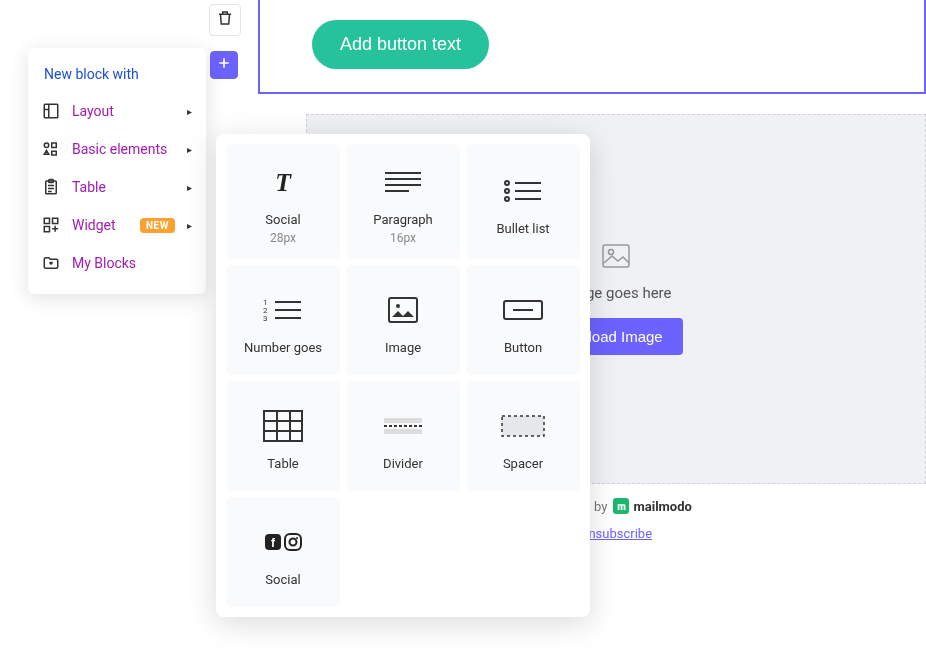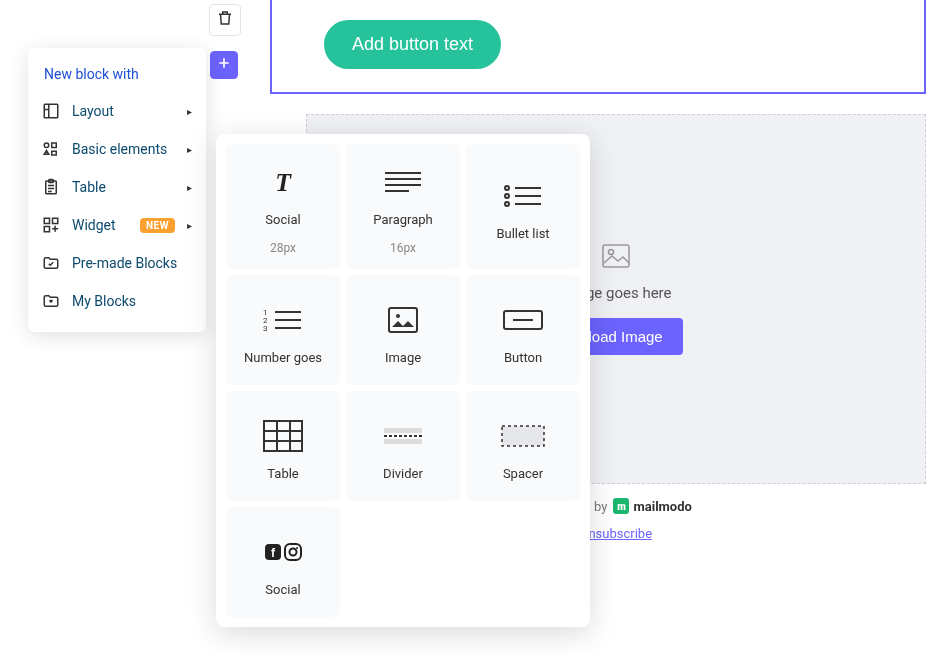--- a/index.html
+++ b/index.html
@@ -62,21 +62,21 @@
     .menu-icon {
       width: 18px;
       height: 18px;
       display: flex;
       align-items: center;
       justify-content: center;
       flex-shrink: 0;
     }
     .menu-label {
       font-size: 14px;
-      color: #0c4a6e;
+      color: #a21caf;
       flex: 1;
     }
     .menu-chevron {
       font-size: 10px;
       color: #333;
     }
     .badge-new {
       background: #fca130;
       color: #fff;
       font-size: 10px;
@@ -119,21 +119,21 @@
       margin-bottom: 10px;
     }
     .element-label {
       font-size: 13px;
       color: #333;
       text-align: center;
     }
     .element-sublabel {
       font-size: 12px;
       color: #888;
-      margin-top: 14px;
+      margin-top: 4px;
     }
 
     
     .canvas-area {
       position: absolute;
       top: 0;
       left: 258px;
       right: 0;
       bottom: 0;
     }
@@ -141,21 +141,20 @@
       position: absolute;
       top: 0;
       left: 0;
       right: 0;
       height: 94px;
       border: 2px solid #6c63ff;
       border-top: none;
       display: flex;
       align-items: flex-start;
       padding: 20px 0 0 52px;
-      margin-left: 12px;
     }
     .green-button {
       background: #26c29b;
       color: #fff;
       border: none;
       border-radius: 26px;
       padding: 14px 28px;
       font-size: 18px;
       cursor: pointer;
     }
@@ -322,29 +321,20 @@
           <rect x="14" y="3" width="7" height="7"></rect>
           <rect x="3" y="14" width="7" height="7"></rect>
           <path d="M17.5 13v8M13.5 17h8"></path>
         </svg>
     </span>
     <span class="menu-label">Widget</span>
     <span class="badge-new">NEW</span>
     <span class="menu-chevron">▸</span>
   </div>
 
-  <div class="menu-item">
-    <span class="menu-icon">
-      <svg width="18" height="18" viewBox="0 0 24 24" fill="none" stroke="#333" stroke-width="2">
-          <path d="M3 7a2 2 0 012-2h4l2 2h8a2 2 0 012 2v8a2 2 0 01-2 2H5a2 2 0 01-2-2z"></path>
-          <path d="M9 13l2 2 4-4"></path>
-        </svg>
-    </span>
-    <span class="menu-label">Pre-made Blocks</span>
-  </div>
 
   <div class="menu-item">
     <span class="menu-icon">
       <svg width="18" height="18" viewBox="0 0 24 24" fill="none" stroke="#333" stroke-width="2">
           <path d="M3 7a2 2 0 012-2h4l2 2h8a2 2 0 012 2v8a2 2 0 01-2 2H5a2 2 0 01-2-2z"></path>
           <path d="M12 11c-.8-1-2.5-.9-2.5.7 0 1.3 2.5 2.8 2.5 2.8s2.5-1.5 2.5-2.8c0-1.6-1.7-1.7-2.5-.7z" fill="#333" stroke="none"></path>
         </svg>
     </span>
     <span class="menu-label">My Blocks</span>
   </div>

